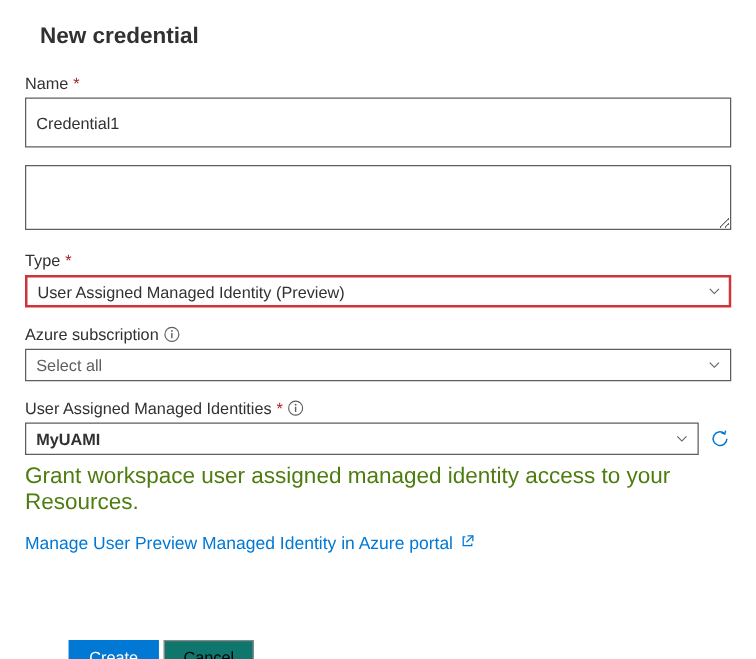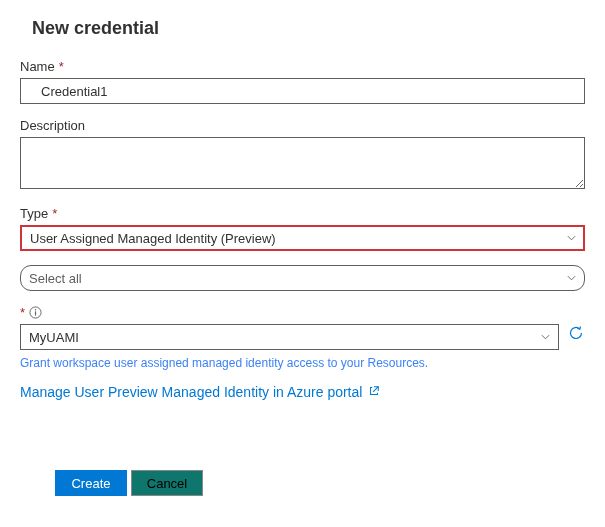--- a/index.html
+++ b/index.html
@@ -22,23 +22,23 @@
   .field-label {
     font-size: 13px;
     margin-bottom: 4px;
     display: flex;
     align-items: center;
     gap: 4px;
   }
   .req { color: #a4262c; }
   .text-input {
     width: 100%;
-    height: 26px;
+    height: 40px;
     border: 1px solid #605e5c;
-    padding: 3px 20px;
+    padding: 3px 8px;
     font-size: 13px;
     font-family: inherit;
     color: #323130;
     background: #fff;
   }
   .textarea {
     width: 100%;
     height: 52px;
     border: 1px solid #605e5c;
     padding: 4px 8px;
@@ -58,45 +58,46 @@
     font-size: 13px;
     background: #fff;
     display: flex;
     align-items: center;
     cursor: pointer;
     color: #323130;
   }
   .select.highlight {
     border: 2px solid #d13438;
   }
-  .select.placeholder { color: #605e5c; border-radius: 11px; }
+  .select.placeholder { color: #605e5c; }
   .chevron {
     position: absolute;
     right: 8px;
     top: 50%;
     transform: translateY(-50%);
     pointer-events: none;
   }
   .chevron svg { display:block; }
   .row {
     display: flex;
-    align-items: flex-start;
+    align-items: center;
     gap: 8px;
+    font-weight: bold;
   }
   .row .select-wrap { flex: 1; }
   .refresh-btn {
     width: 18px; height: 18px;
     display: flex; align-items: center; justify-content: center;
     cursor: pointer;
     color: #0078d4;
   }
   .info-icon { display:inline-flex; }
   .hint {
-    font-size: 12px;
-    color: #3b82f6;
+    font-size: 18px;
+    color: #4d7c0f;
     margin: 4px 0 14px 0;
   }
   .link {
     color: #0078d4;
     font-size: 14px;
     text-decoration: none;
     display: inline-flex;
     align-items: center;
     gap: 6px;
     cursor: pointer;
@@ -134,23 +135,20 @@
 <div class="field">
   <div class="field-label">
     <span>Name</span>
     <span class="req">*</span>
   </div>
   <input class="text-input" type="text" value="Credential1" style="">
 </div>
 
 
 <div class="field">
-  <div class="field-label">
-    <span>Description</span>
-  </div>
   <textarea class="textarea" style=""></textarea>
 </div>
 
 
 <div class="field">
   <div class="field-label">
     <span>Type</span>
     <span class="req">*</span>
   </div>
   <div class="select-wrap">
@@ -160,35 +158,46 @@
     <span class="chevron">
       <svg width="11" height="11" viewBox="0 0 12 12">
           <path d="M2 4 L6 8 L10 4" fill="none" stroke="#605e5c" stroke-width="1"></path>
         </svg>
     </span>
   </div>
 </div>
 
 
 <div class="field">
+  <div class="field-label">
+    <span>Azure subscription</span>
+    <span class="info-icon">
+      <svg width="13" height="13" viewBox="0 0 14 14">
+          <circle cx="7" cy="7" r="6" fill="none" stroke="#605e5c" stroke-width="1"></circle>
+          <circle cx="7" cy="4" r="0.8" fill="#605e5c"></circle>
+          <rect x="6.4" y="5.8" width="1.2" height="4.5" fill="#605e5c"></rect>
+        </svg>
+    </span>
+  </div>
   <div class="select-wrap">
     <div class="select placeholder">
       <span>Select all</span>
     </div>
     <span class="chevron">
       <svg width="11" height="11" viewBox="0 0 12 12">
           <path d="M2 4 L6 8 L10 4" fill="none" stroke="#605e5c" stroke-width="1"></path>
         </svg>
     </span>
   </div>
 </div>
 
 
 <div class="field" style="margin-bottom:6px;">
   <div class="field-label">
+    <span>User Assigned Managed Identities</span>
     <span class="req">*</span>
     <span class="info-icon">
       <svg width="13" height="13" viewBox="0 0 14 14">
           <circle cx="7" cy="7" r="6" fill="none" stroke="#605e5c" stroke-width="1"></circle>
           <circle cx="7" cy="4" r="0.8" fill="#605e5c"></circle>
           <rect x="6.4" y="5.8" width="1.2" height="4.5" fill="#605e5c"></rect>
         </svg>
     </span>
   </div>
   <div class="row">

